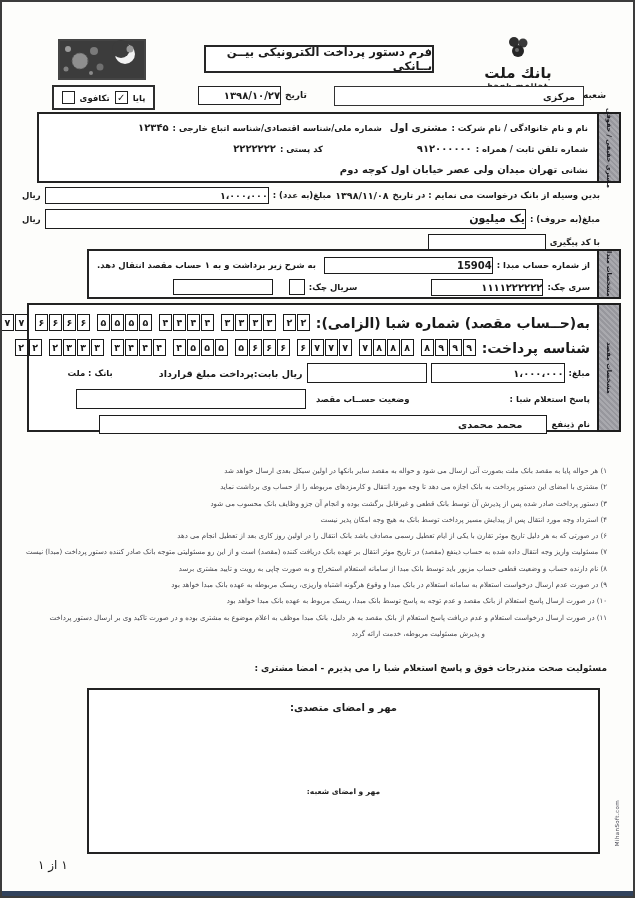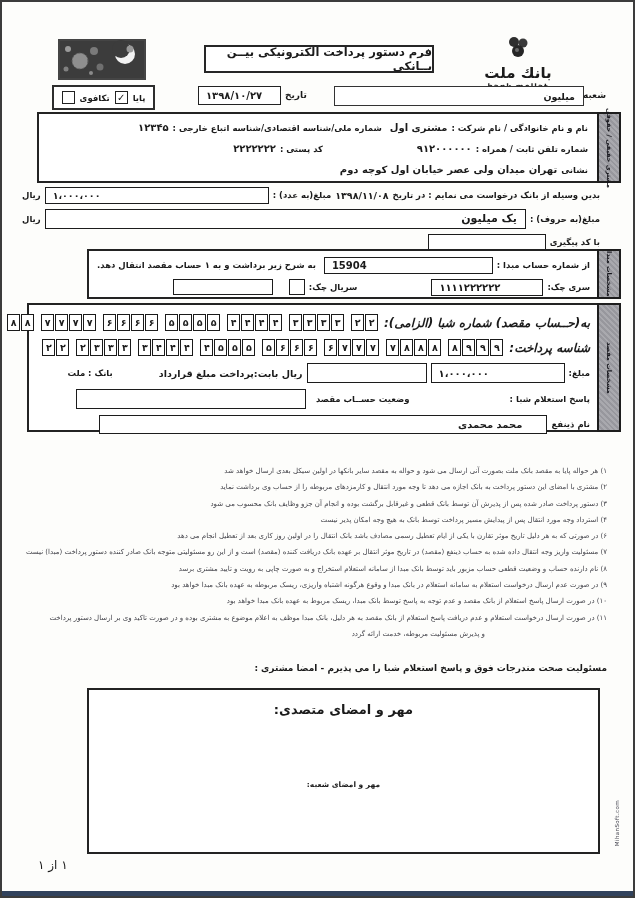--- a/index.html
+++ b/index.html
@@ -4,24 +4,24 @@
 <style>
   * { margin:0; padding:0; box-sizing:border-box; }
   html,body { background:#e8e8e8; }
   body { font-family:"DejaVu Sans", sans-serif; color:#1b1b1b; }
   #page { position:relative; width:635px; height:898px; background:#fdfdfb;
           border:2px solid #3c3c3c; overflow:hidden; margin:0 auto; direction:rtl; }
   .scan-edge { position:absolute; left:0; right:0; bottom:0; height:5px; background:#31425c; }
 
   .abs { position:absolute; }
   .lbl { font-weight:bold; font-size:8.5px; white-space:nowrap; }
-  .lbl-sm { font-weight:bold; font-size:12px; white-space:nowrap;font-style:italic; }
+  .lbl-sm { font-weight:bold; font-size:14px; white-space:nowrap; }
   .val { font-weight:bold; font-size:10px; white-space:nowrap; }
   .fbox { border:1.5px solid #1c1c1c; background:#fff; display:flex; align-items:center; }
-  .center { justify-content:flex-end;padding-left:7px; }
+  .center { justify-content:flex-start;padding-left:7px; }
 
   
   .bank-logo { top:33px; right:60px; width:110px; text-align:center; }
   .bank-logo .bn { font-weight:bold; font-size:15px; line-height:17px; }
   .bank-logo .be { font-size:7.5px; letter-spacing:1px; font-weight:bold; color:#222; }
   .title-box { top:43px; left:202px; width:230px; height:28px; border:2px solid #262626;
                display:flex; align-items:center; justify-content:center;
                font-weight:bold; font-size:11.5px; background:#fff; }
   .stamp { top:37px; left:56px; width:88px; height:41px; }
   .paya-box { top:83px; left:50px; width:103px; height:25px; border:2px solid #2e2e2e;
@@ -70,22 +70,22 @@
                 font-weight:bold; font-size:9px; }
 
   
   .apv { top:686px; left:85px; width:513px; height:166px; border:2px solid #232323;
          display:flex; background:#fff; }
   .apv-right { width:268px; border-left:1.5px solid #232323; }
   .apv-right .top { border-bottom:1.5px solid #232323; padding:4px 8px 5px; }
   .apv-right .top div { font-size:7px; font-weight:bold; line-height:12.5px; text-align:right; }
   .apv-left { flex:1; position:relative; }
   .apv-left .s1 { position:absolute; top:12px; left:0; right:0; text-align:center;
-                  font-size:13px; font-weight:bold; }
-  .apv-left .s2 { position:absolute; top:90px; left:0; right:0; text-align:center;
+                  font-size:10px; font-weight:bold; }
+  .apv-left .s2 { position:absolute; top:97px; left:0; right:0; text-align:center;
                   font-size:7.5px; font-weight:bold; }
 
   .pageno { top:856px; left:36px; font-size:12px; direction:rtl; }
   .watermark { top:792px; right:13px; height:58px; display:flex; align-items:center; }
   .watermark span { writing-mode:vertical-lr; transform:rotate(180deg); font-size:5.5px;
                     color:#4a4a55; letter-spacing:0.4px; direction:ltr; }
   .sp { display:inline-block; flex:none; }
 </style>
 </head>
 <body>
@@ -124,21 +124,21 @@
 
   <div class="abs paya-box">
     <span class="lbl">پایا</span>
     <span class="chk">✓</span>
     <span class="lbl">تکافوی</span>
     <span class="chk"></span>
   </div>
 
   <span class="abs branch-label lbl">شعبه</span>
   <div class="abs fbox branch-box">
-    <span class="val">میلیون</span>
+    <span class="val">مرکزی</span>
   </div>
   <span class="abs date-label">تاریخ</span>
   <div class="abs fbox center date-box">
     <span class="val">۱۳۹۸/۱۰/۲۷</span>
   </div>
 
   <div class="abs sec customer">
     <div class="c-row">
       <span class="lbl">نام و نام خانوادگی / نام شرکت :</span>
       <span class="val">مشتری اول</span>
@@ -172,21 +172,21 @@
       <span class="lbl">بدین وسیله از بانک درخواست می نمایم : در تاریخ</span>
       <span class="val" style="font-size:9.5px">۱۳۹۸/۱۱/۰۸</span>
       <span class="lbl">مبلغ(به عدد) :</span>
       <div class="fbox center" style="flex:1;height:17px;">
         <span class="val" style="font-size:9.5px">۱،۰۰۰،۰۰۰</span>
       </div>
       <span class="lbl">ریال</span>
     </div>
     <div class="r-row" style="height:21px;margin-top:4px;">
       <span class="lbl">مبلغ(به حروف) :</span>
-      <div class="fbox" style="flex:1;height:20px;padding-right:8px;">
+      <div class="fbox" style="flex:1;height:20px;">
         <span class="val" style="font-size:11px">یک میلیون</span>
       </div>
       <span class="lbl">ریال</span>
     </div>
     <div class="r-row" style="height:18px;margin-top:4px;">
       <span class="lbl">با کد پیگیری</span>
       <div class="fbox" style="width:118px;height:17px;"></div>
     </div>
   </div>
 

